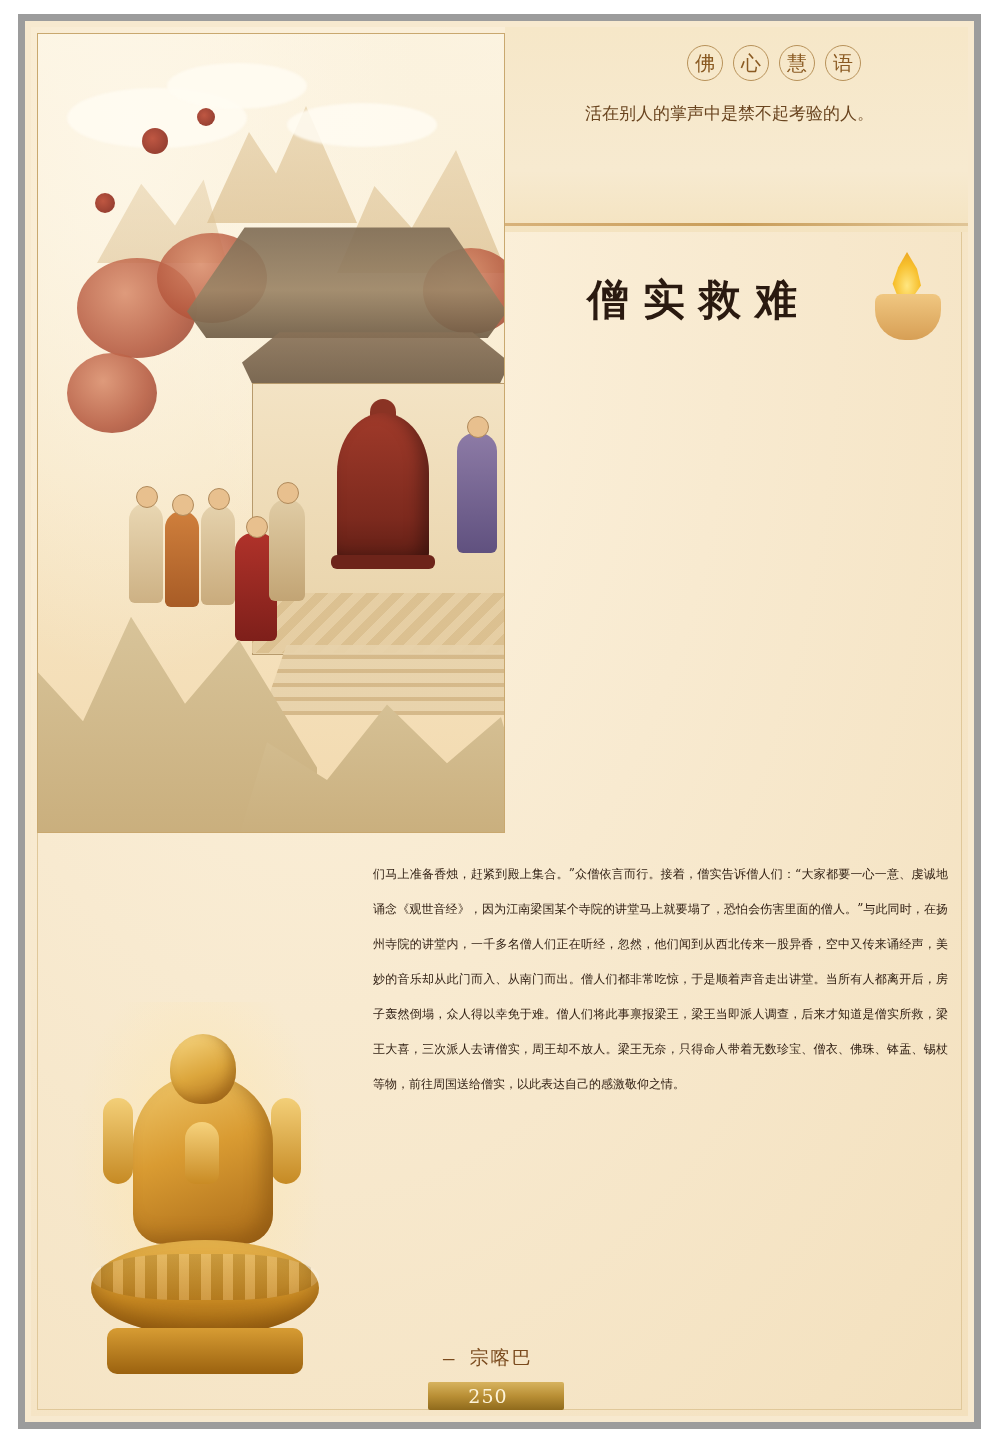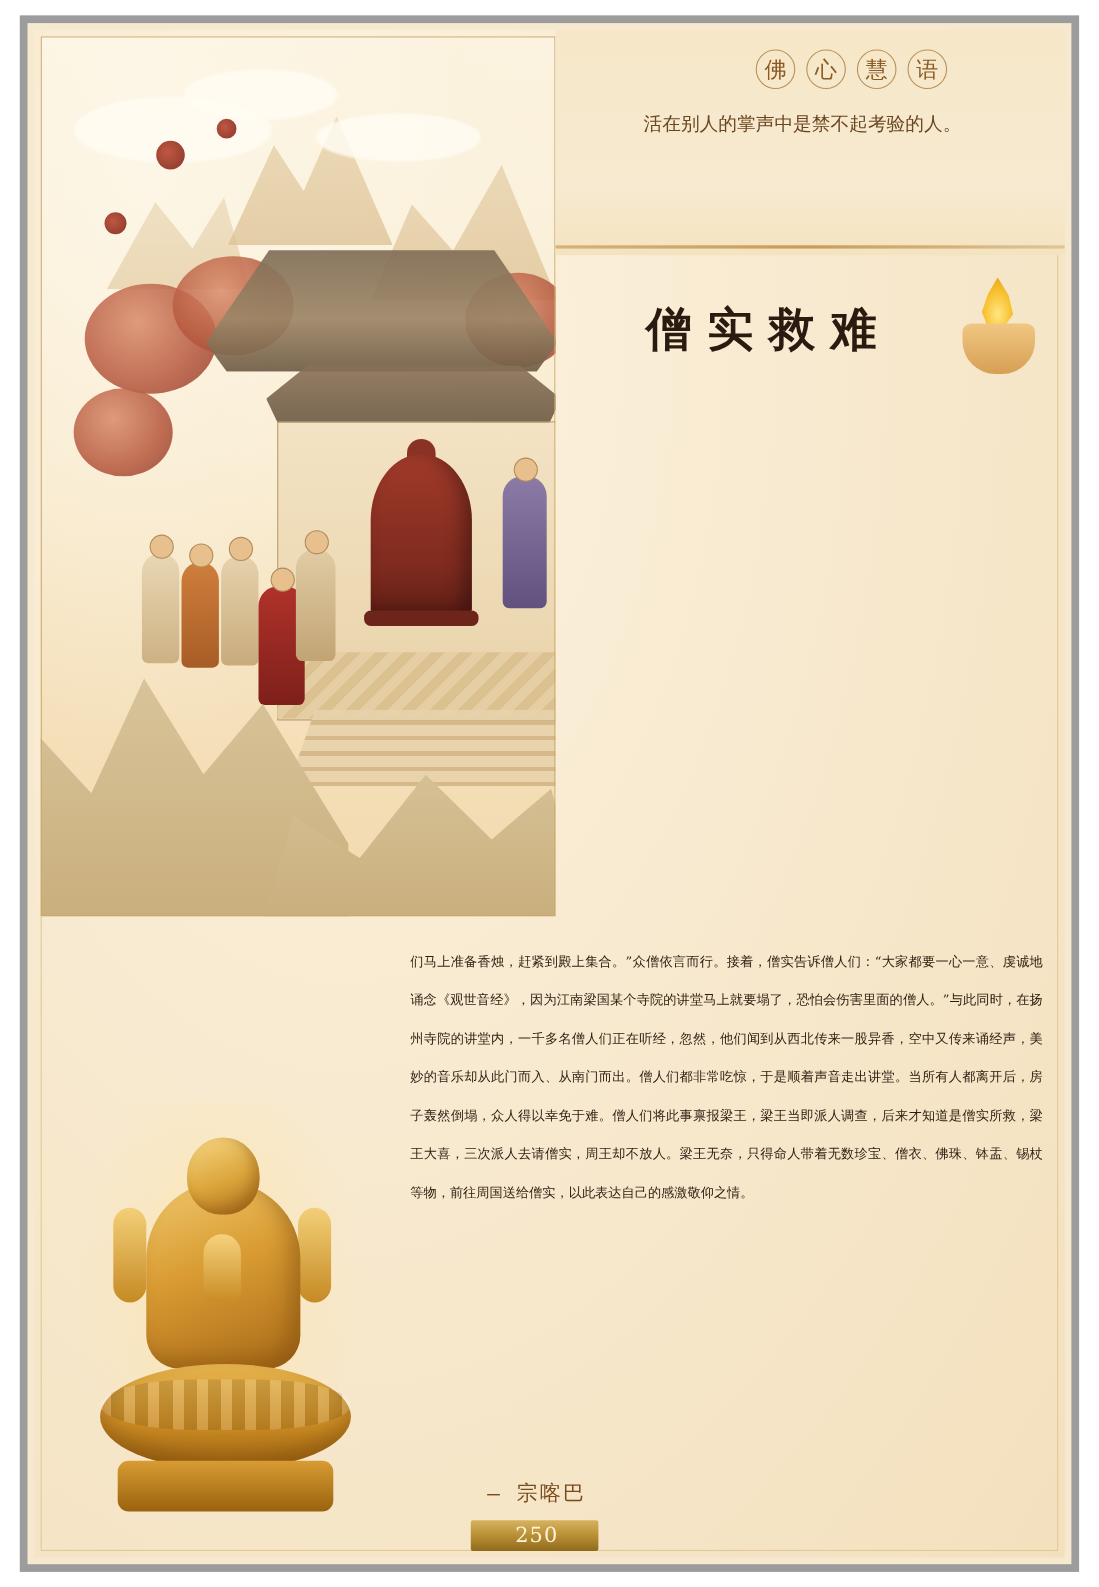--- a/index.html
+++ b/index.html
@@ -390,21 +390,21 @@
     color: #7a4a1d;
     font-size: 19px;
     font-family: Liberation Mono, monospace;
     letter-spacing: 2px;
     margin-left: 40px;
   }
   .page-num-bar {
     position: absolute;
     left: 397px;
     top: 1355px;
-    width: 116px;
+    width: 136px;
     height: 28px;
     background: linear-gradient(180deg, #d7b35f 0%, #b98f35 50%, #8f6a1c 100%);
     border-radius: 2px;
   }
   .page-num {
     position: absolute;
     left: 0; top: 0;
     width: 120px;
     height: 28px;
     line-height: 28px;

